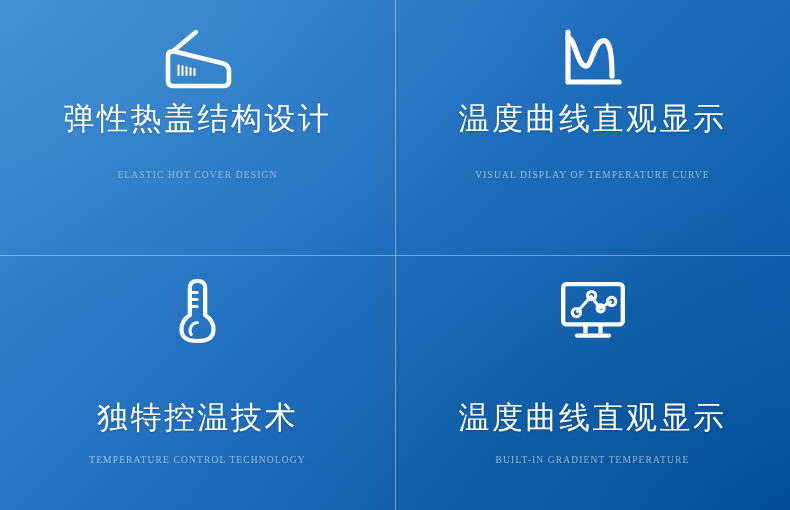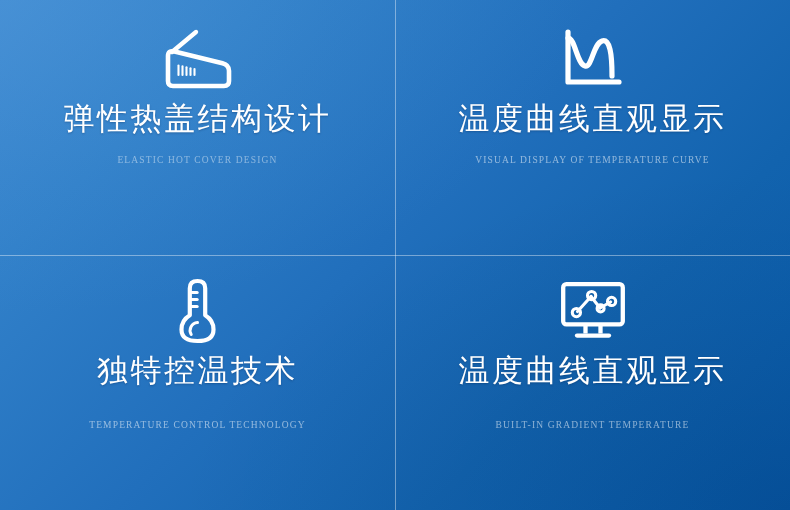--- a/index.html
+++ b/index.html
@@ -104,28 +104,28 @@
     font-family: "Liberation Serif", "DejaVu Serif", serif;
     font-weight: 400;
   }
 
   
   .cell-tl .icon-wrap,
   .cell-tr .icon-wrap { margin-top: 16px; }
   .cell-tl .title,
   .cell-tr .title { }
   .cell-tl .subtitle,
-  .cell-tr .subtitle { margin-top: 19px; }
+  .cell-tr .subtitle { margin-top: 34px; }
 
   .cell-bl .icon-wrap,
   .cell-br .icon-wrap { margin-top: 13px; }
   .cell-bl .title,
-  .cell-br .title { }
+  .cell-br .title { margin-top: 47px; }
   .cell-bl .subtitle,
-  .cell-br .subtitle { margin-top: 32px; }
+  .cell-br .subtitle { margin-top: 20px; }
 
   .cell-tr .subtitle,
   .cell-bl .subtitle,
   .cell-br .subtitle { color: rgba(255,255,255,0.52); }
 </style>
 </head>
 <body>
 
 <div id="slide">
 

